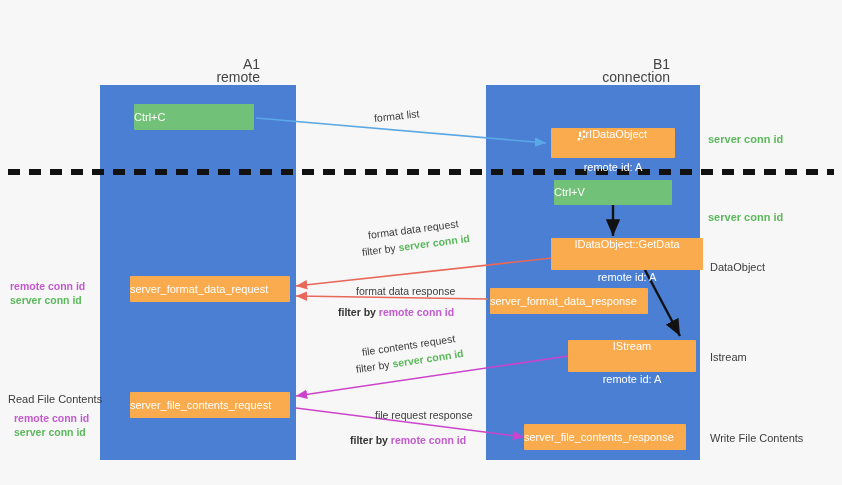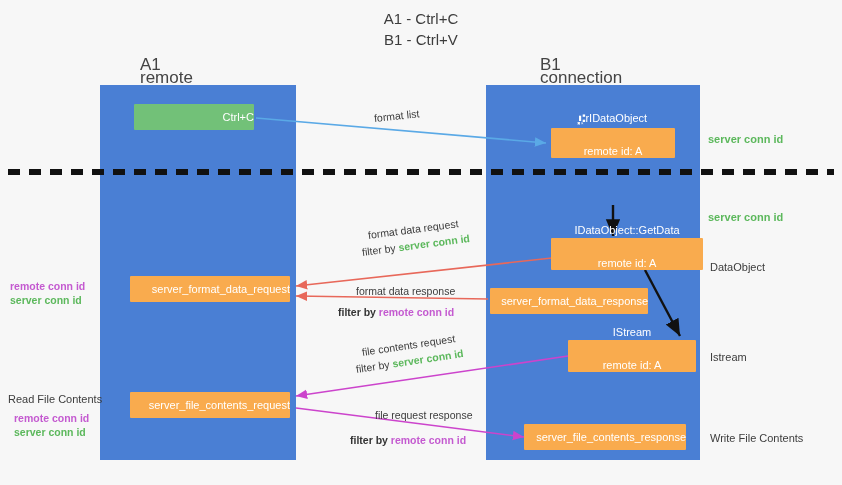--- a/index.html
+++ b/index.html
@@ -14,33 +14,33 @@
   .abs{position:absolute;}
 
   
   #title{
     left:0;top:8px;width:842px;text-align:center;
     font-size:15px;color:#3c3c3c;line-height:21px;
   }
 
   
   .lane-head{
-    text-align:left;font-size:17px;color:#444;line-height:13px;
+    text-align:right;font-size:14px;color:#444;line-height:13px;
   }
 
   
   .lane{background:#4a7fd4;}
 
   
   #links{position:absolute;left:0;top:0;width:842px;height:485px;overflow:visible;}
 
   
   .node{
     position:absolute;
-    display:flex;align-items:center;justify-content:flex-end;
+    display:flex;align-items:center;justify-content:flex-start;
     text-align:center;
     color:#ffffff;
     font-size:11px;
     line-height:13px;
     box-sizing:border-box;
     border-radius:1px;
   }
   .node.orange{background:#f9ab4e;gap:20px;}
   .node.green{background:#72c178;}
   .node span{display:block;}
@@ -55,24 +55,20 @@
   .rot-b{transform:rotate(-8.5deg);transform-origin:left center;}
   .rot-c{transform:rotate(-6deg);transform-origin:left center;}
   .right-lbl{font-size:11px;color:#3c3c3c;}
   .conn-pair{line-height:14px;}
 </style>
 </head>
 <body>
 
 <div id="stage">
 
-  <div class="abs" id="title">
-    <div>A1 - Ctrl+C</div>
-    <div>B1 - Ctrl+V</div>
-  </div>
 
   <div class="abs lane-head" style="left:140px;top:58px;width:120px;">
     <div>A1</div>
     <div>remote</div>
   </div>
   <div class="abs lane-head" style="left:540px;top:58px;width:130px;">
     <div>B1</div>
     <div>connection</div>
   </div>
 
@@ -114,20 +110,23 @@
 
   <div class="node green" style="left:134px;top:104px;width:120px;height:26px;">
     <span>Ctrl+C</span>
   </div>
 
   <div class="node orange" style="left:551px;top:128px;width:124px;height:30px;flex-direction:column;">
     <span>͓͓⑆͓rIDataObject</span>
     <span>remote id: A</span>
   </div>
 
+  <div class="node green" style="left:554px;top:180px;width:118px;height:25px;">
+    <span>Ctrl+V</span>
+  </div>
 
   <div class="node orange" style="left:551px;top:238px;width:152px;height:32px;flex-direction:column;">
     <span>IDataObject::GetData</span>
     <span>remote id: A</span>
   </div>
 
   <div class="node orange" style="left:490px;top:288px;width:158px;height:26px;">
     <span>server_format_data_response</span>
   </div>
 

